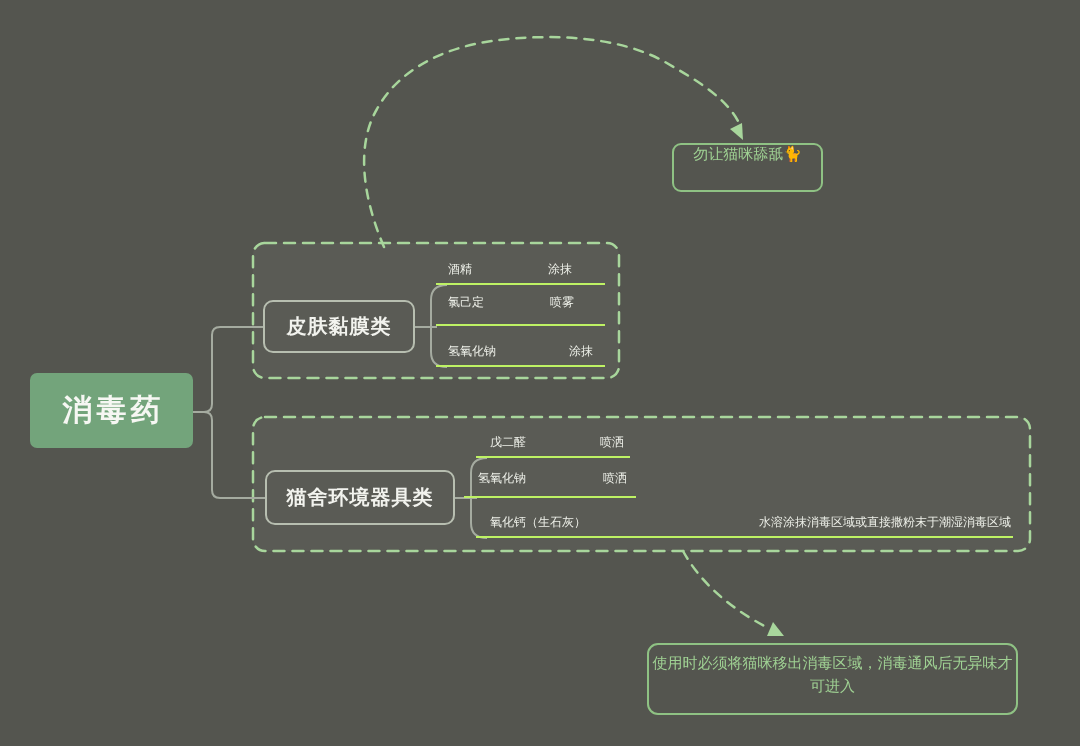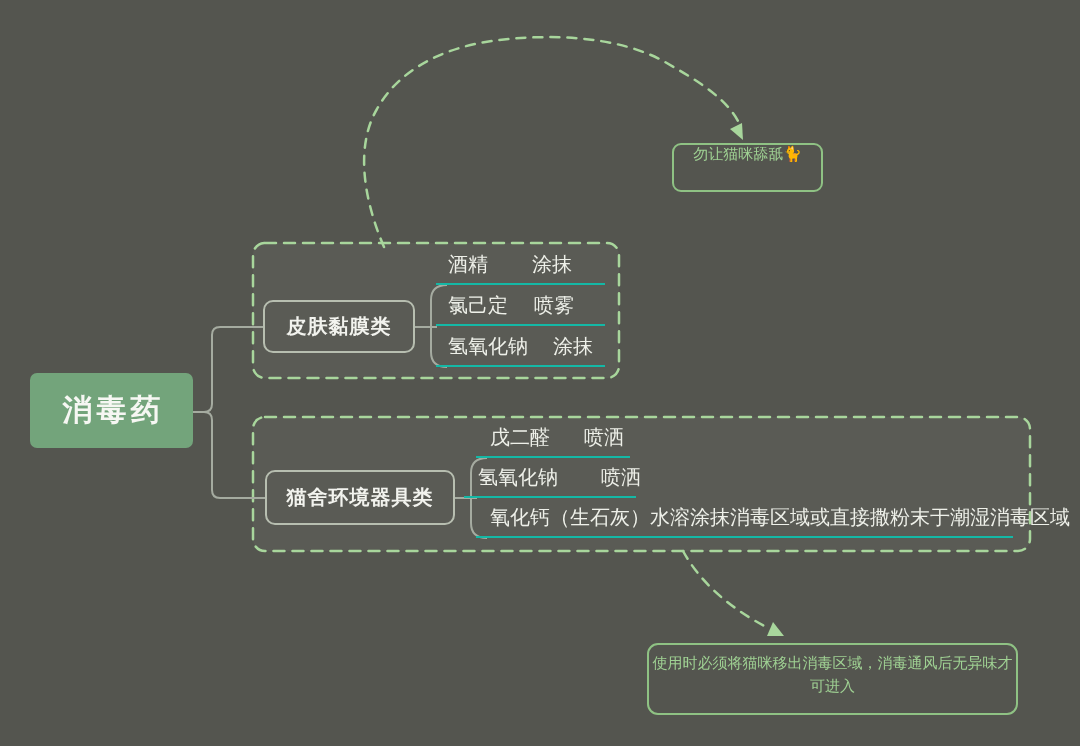--- a/index.html
+++ b/index.html
@@ -24,28 +24,28 @@
     border:2px solid #b7beb0;border-radius:10px;
     color:#f2f3ee;font-weight:bold;font-size:20px;letter-spacing:1px;
     background:transparent;
     text-align:right;
   }
   .topic1{left:263px;top:300px;width:152px;height:53px;}
   .topic2{left:265px;top:470px;width:190px;height:55px;}
 
   .row{
     position:absolute;z-index:2;box-sizing:border-box;
-    display:flex;justify-content:space-between;align-items:flex-start;
-    border-bottom:2px solid #14b8a6;
-    color:#eef0e9;font-size:20px;height:34px;
+    display:flex;justify-content:space-between;align-items:flex-end;
+    border-bottom:2px solid #bef264;
+    color:#eef0e9;font-size:12px;height:34px;
     white-space:nowrap;
   }
   .row span{padding-bottom:5px;}
   .g1r1{left:436px;top:251px;width:169px;padding:0 33px 0 12px;}
-  .g1r2{left:436px;top:292px;width:169px;padding:0 31px 0 12px;}
+  .g1r2{left:436px;top:292px;width:169px;padding:0 31px 8px 12px;}
   .g1r3{left:436px;top:333px;width:169px;padding:0 12px 0 12px;}
   .g2r1{left:476px;top:424px;width:154px;padding:0 6px 0 14px;}
   .g2r2{left:464px;top:464px;width:172px;padding:0 9px 4px 14px;gap:43px;}
   .g2r3{left:476px;top:504px;width:537px;padding:0 2px 0 14px;}
 
   .note{
     position:absolute;z-index:2;box-sizing:border-box;
     border:2px solid #8fc284;color:#9fd193;font-size:15px;
     display:flex;justify-content:center;
     text-align:center;background:transparent;

